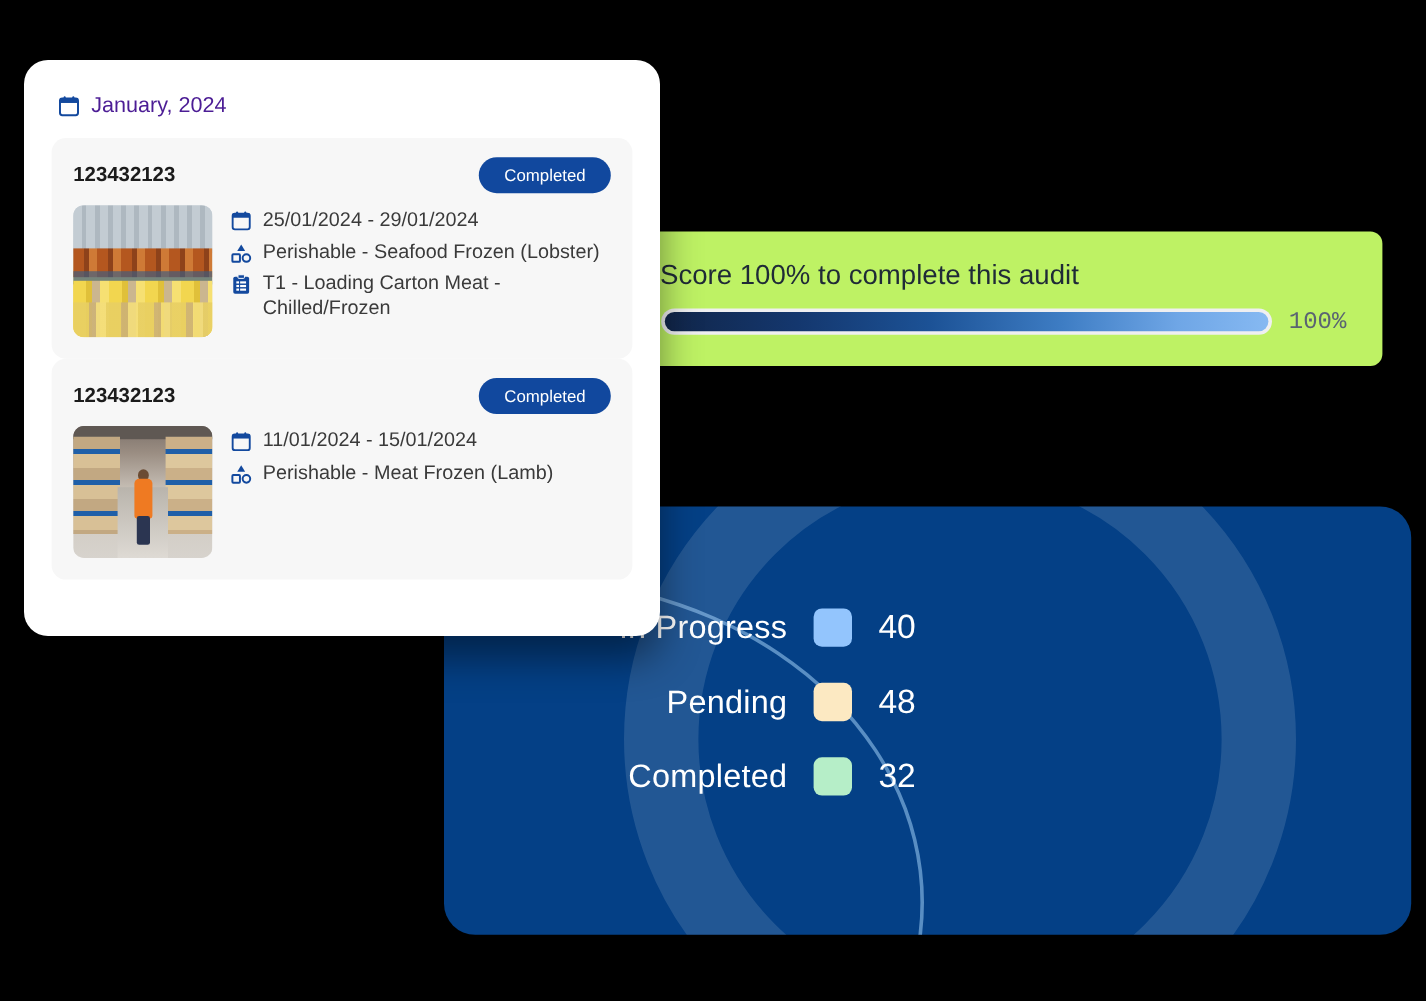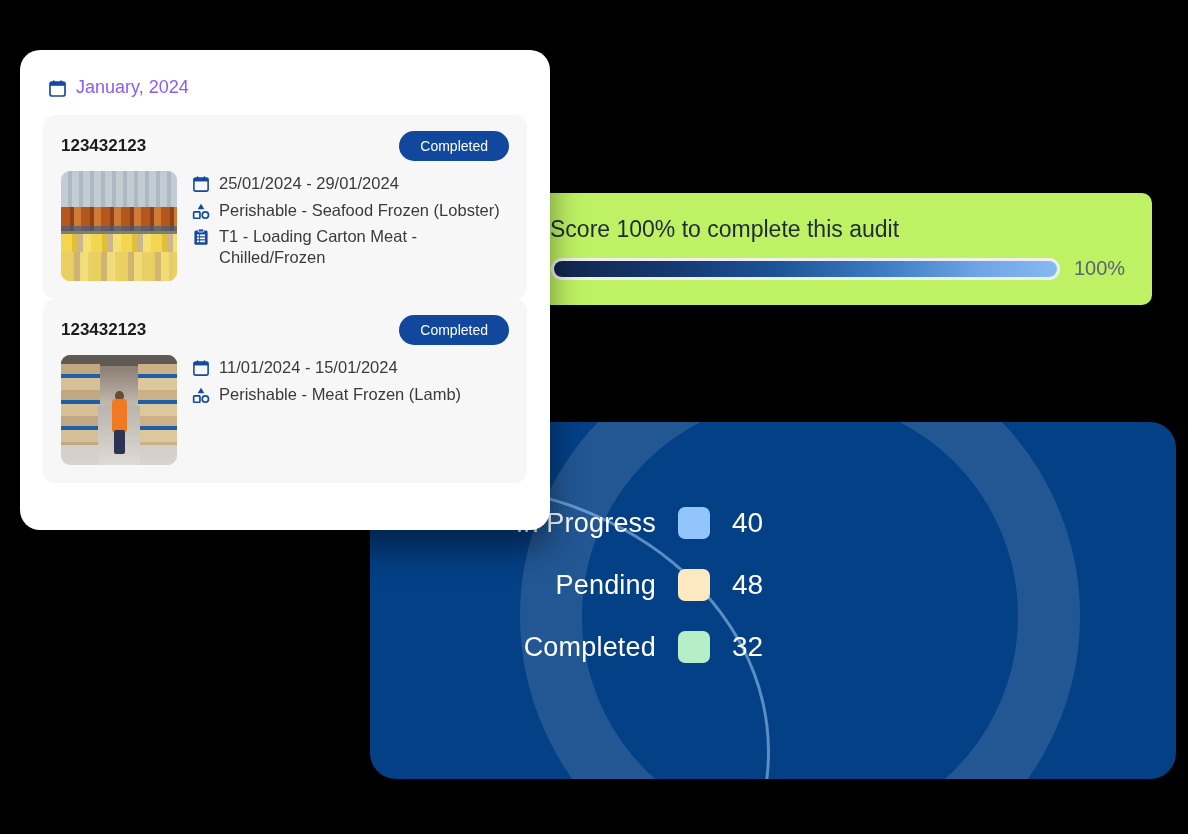--- a/index.html
+++ b/index.html
@@ -77,21 +77,21 @@
     background:#bef264;border-radius:10px;
     box-shadow:0 10px 26px rgba(0,0,0,.38);
     z-index:6;
   }
   .score-title{
     position:absolute;left:22px;top:23px;
     font-size:23px;color:#1F2A37;
   }
   .progress-row{
     position:absolute;left:23px;top:64px;right:18px;
-    display:flex;align-items:center;gap:14px;
+    display:flex;align-items:flex-start;gap:14px;font-family:Liberation Mono, monospace;
   }
   .progress-track{
     width:509px;height:22px;border-radius:11px;background:#EFEFF1;
     padding:3px;box-sizing:border-box;
   }
   .progress-fill{
     height:16px;border-radius:8px;
     background:linear-gradient(90deg,#11264A 0%,#14376E 22%,#1C5296 44%,#3E7DC4 66%,#6FA6E6 85%,#86B9F2 100%);
   }
   .progress-value{
@@ -102,21 +102,21 @@
   .audits-card{
     position:absolute;left:20px;top:50px;width:530px;height:480px;
     background:#ffffff;border-radius:20px;
     box-shadow:0 18px 34px rgba(0,0,0,.45);
     z-index:8;
   }
   .month-row{
     position:absolute;left:28px;top:27px;
     display:flex;align-items:center;gap:9px;
   }
-  .month-label{font-size:18px;color:#8b5cf6;}
+  .month-label{font-size:18px;color:#4c1d95;}
 
   .audit-list{
     position:absolute;left:23px;top:65px;right:23px;
     display:flex;flex-direction:column;
   }
   .audit-item{
     background:#F7F7F7;border-radius:12px;
     padding:16px 18px 18px 18px;
     position:relative;
   }

